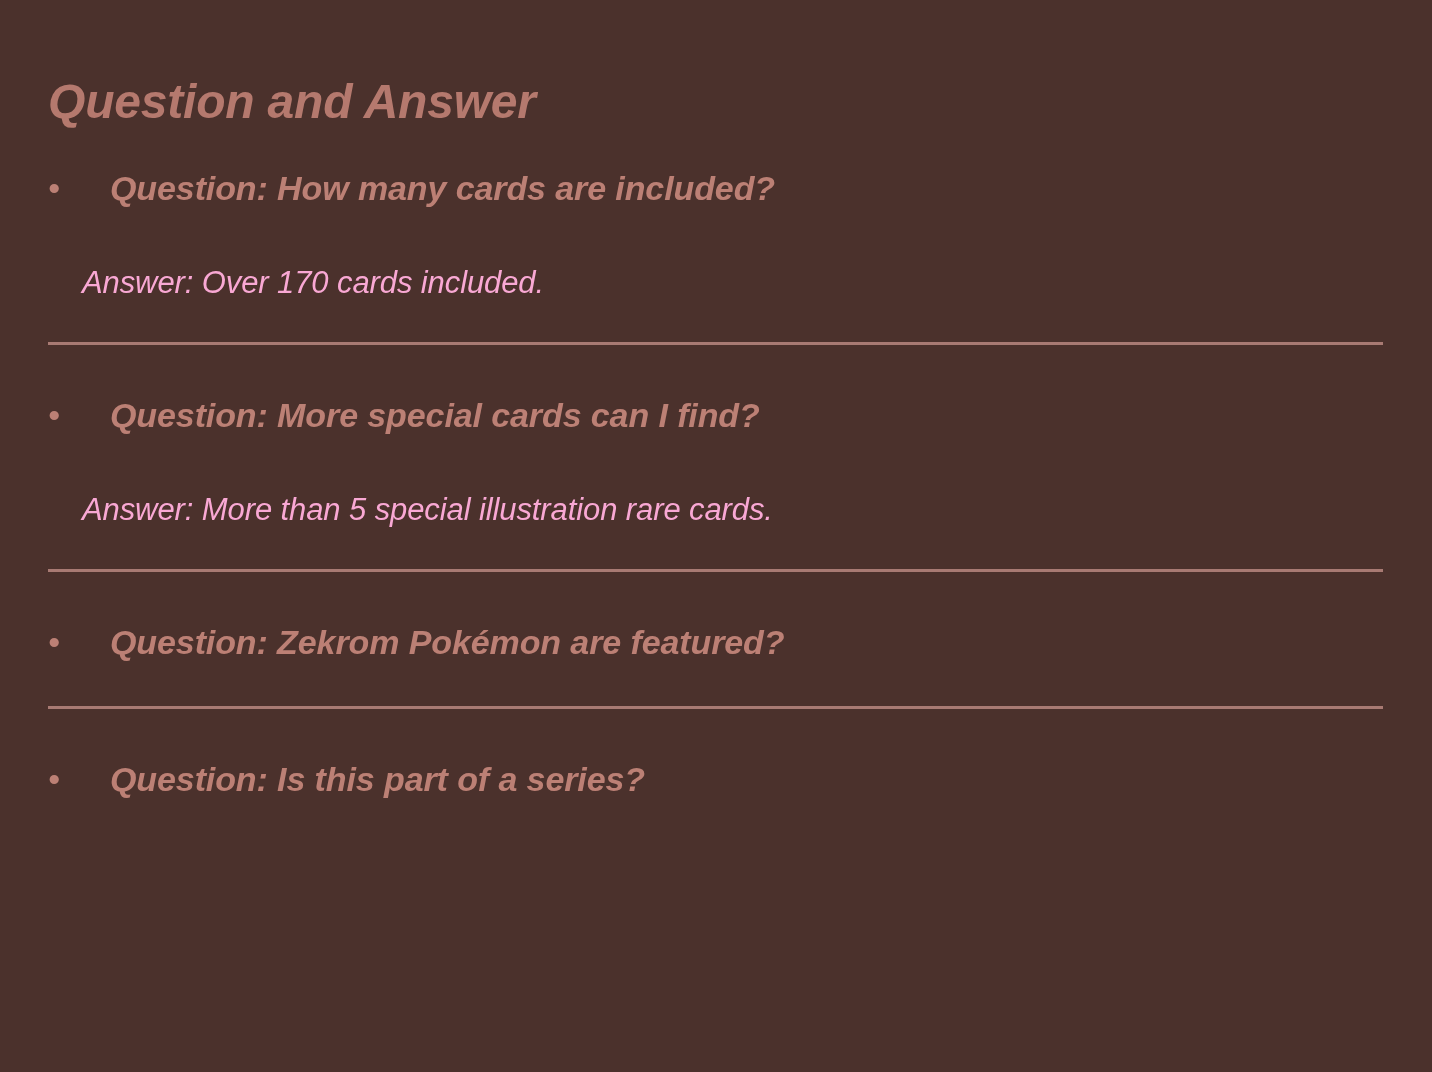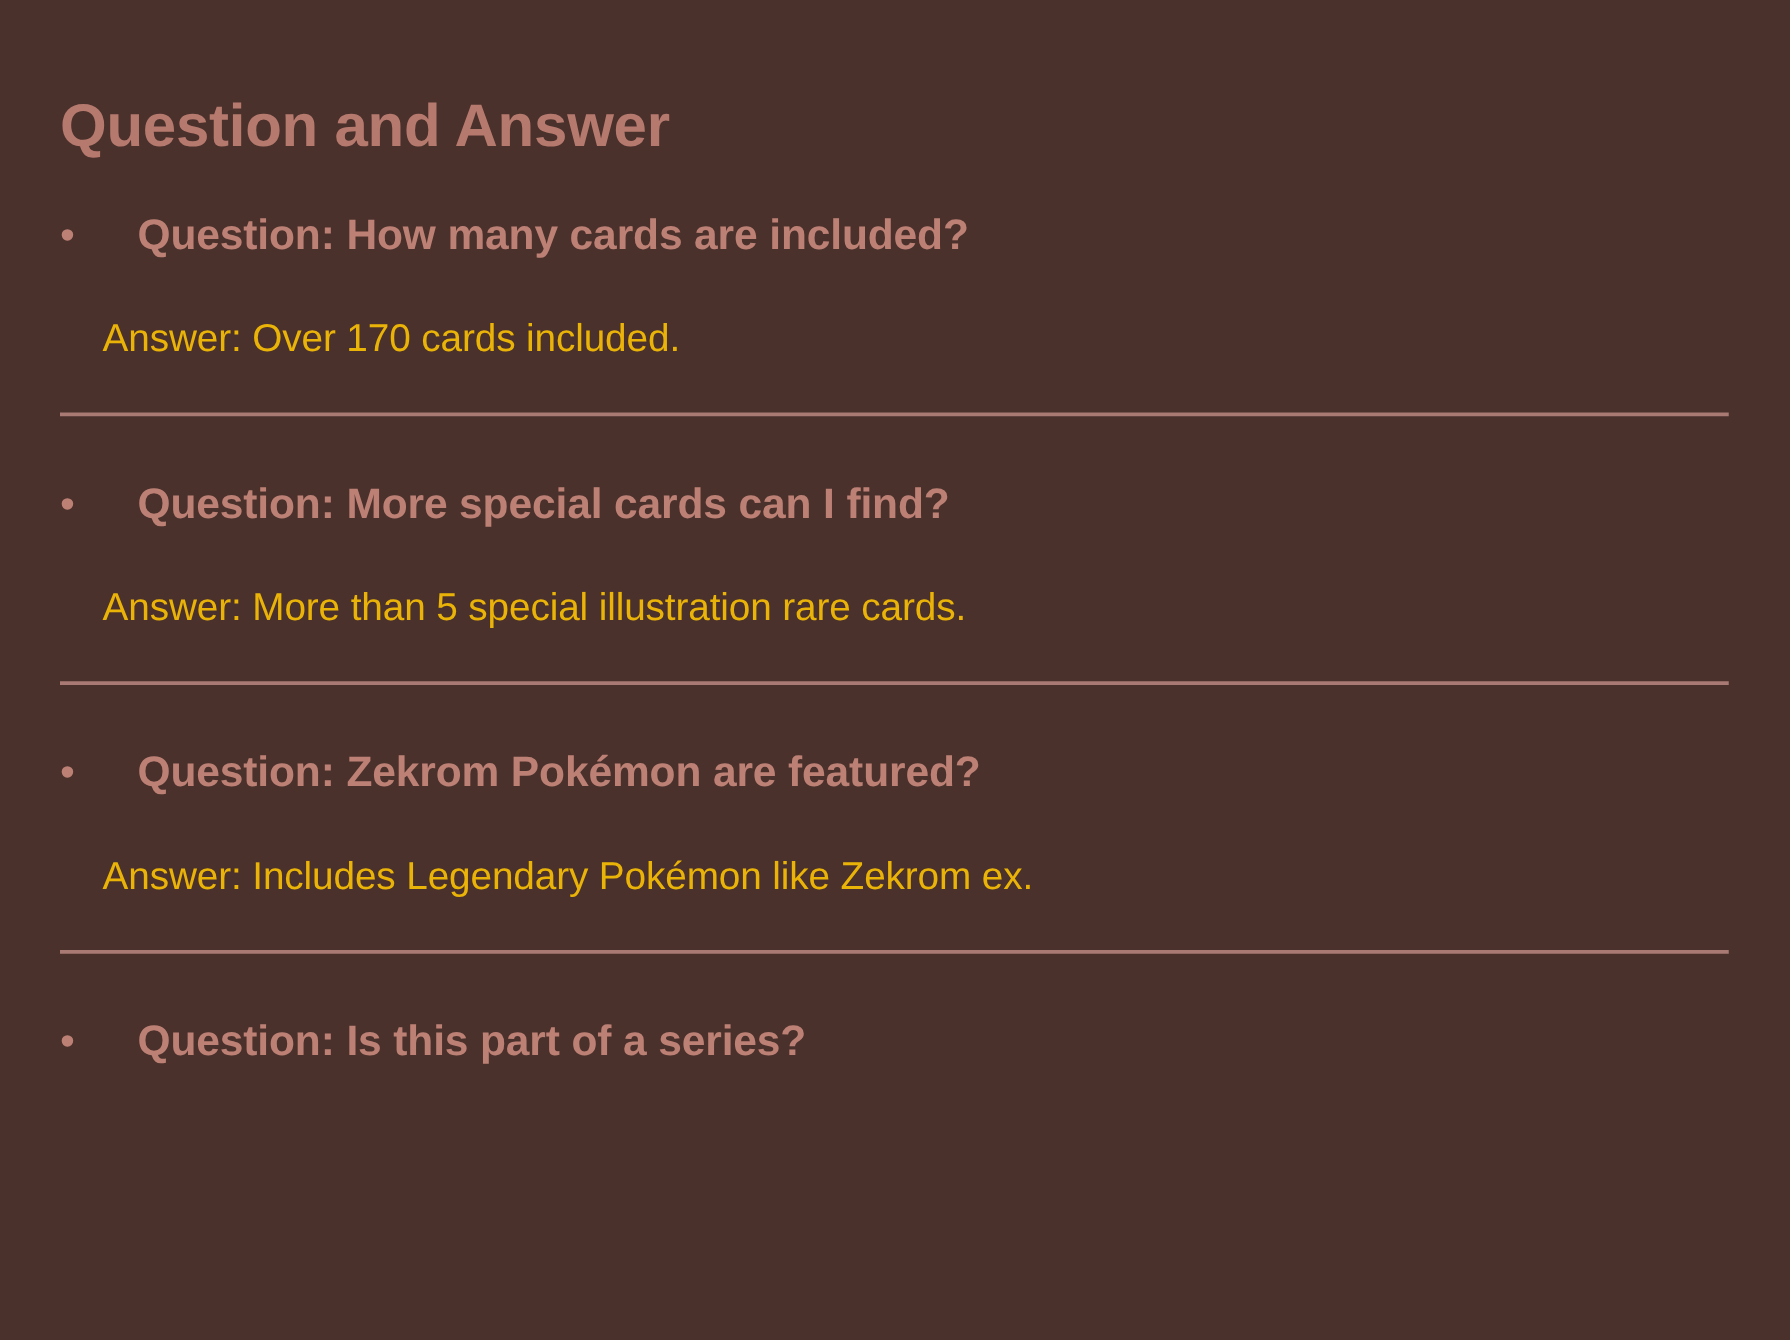--- a/index.html
+++ b/index.html
@@ -14,20 +14,21 @@
     font-family: "Liberation Sans", sans-serif;
     overflow: hidden;
   }
 
   .slide {
     position: relative;
     width: 1432px;
     height: 1072px;
     box-sizing: border-box;
     padding: 0;
+    font-style: italic;
   }
 
   .page-title {
     position: absolute;
     left: 48px;
     top: 41px;
     font-size: 48px;
     font-weight: bold;
     color: #b5796e;
     letter-spacing: -0.2px;
@@ -68,24 +69,24 @@
     font-size: 34px;
     font-weight: bold;
     color: #bc8075;
     line-height: 52px;
     letter-spacing: -0.1px;
     margin-left: 28px;
   }
 
   .qa-answer {
     margin-left: 82px;
-    margin-top: 36px;
+    margin-top: 48px;
     font-size: 31px;
     font-weight: normal;
-    color: #eab308;
+    color: #f9a8d4;
     line-height: 42px;
     letter-spacing: -0.1px;
   }
 
   .qa-divider {
     margin-left: 48px;
     margin-top: 38px;
     width: 1335px;
     height: 3px;
     background: #a87a73;
@@ -123,21 +124,20 @@
       <div class="qa-answer">Answer: More than 5 special illustration rare cards.</div>
       <hr class="qa-divider">
       <div class="qa-spacer-after-divider"></div>
     </div>
 
     <div class="qa-item">
       <div class="qa-question-row">
         <span class="qa-bullet">•</span>
         <span class="qa-question">Question: Zekrom Pokémon are featured?</span>
       </div>
-      <div class="qa-answer">Answer: Includes Legendary Pokémon like Zekrom ex.</div>
       <hr class="qa-divider">
       <div class="qa-spacer-after-divider"></div>
     </div>
 
     <div class="qa-item">
       <div class="qa-question-row">
         <span class="qa-bullet">•</span>
         <span class="qa-question">Question: Is this part of a series?</span>
       </div>
     </div>

